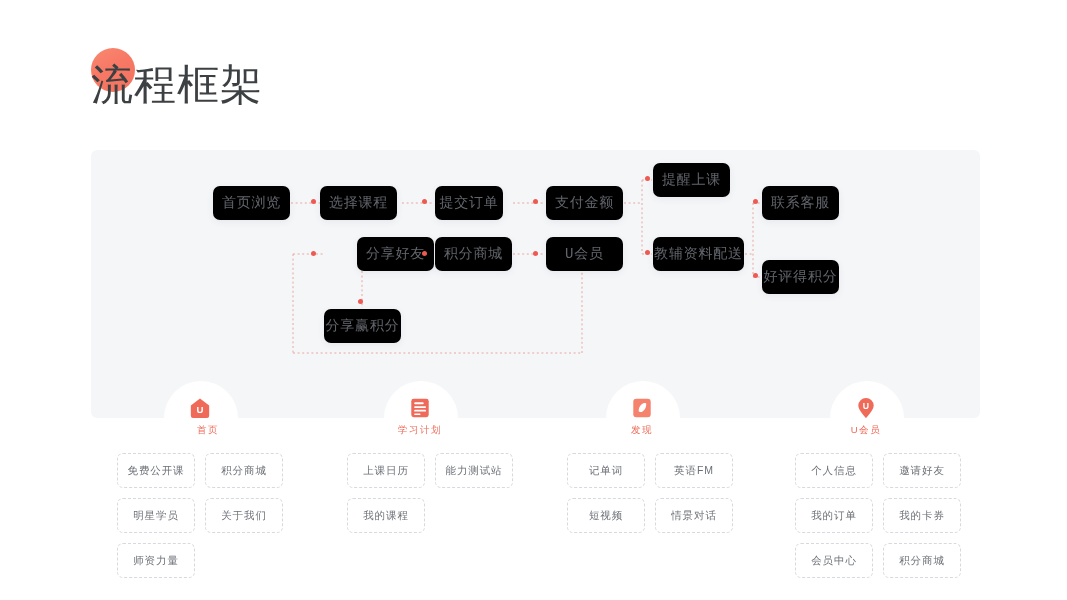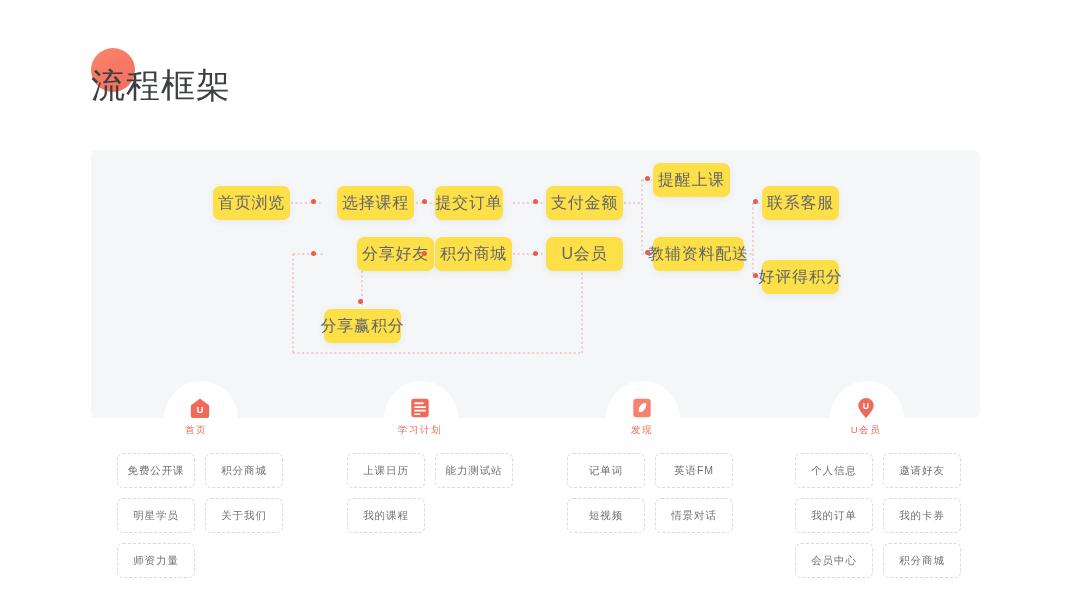--- a/index.html
+++ b/index.html
@@ -15,21 +15,21 @@
   .header { position: absolute; left: 91px; top: 48px; }
   .header-blob {
     position: absolute; left: 0px; top: 0px;
     width: 44px; height: 44px; border-radius: 50%;
     background: linear-gradient(150deg, #f8836b 0%, #f7715c 45%, #f06a55 100%);
     opacity: .95;
   }
   .header-title {
     position: relative;
     margin-top: 16px;
-    font-size: 34px;
+    font-size: 42px;
     letter-spacing: 1px;
     color: #3d4043;
     font-weight: 400;
     line-height: 42px;
     white-space: nowrap;
   }
   .header-sub {
     position: relative;
     margin-top: 8px;
     font-size: 13.5px;
@@ -43,28 +43,29 @@
   .panel {
     position: absolute; left: 91px; top: 150px;
     width: 889px; height: 268px;
     background: #f5f6f8;
     border-radius: 6px;
   }
   .panel-svg { position: absolute; left: 0; top: 0; width: 889px; height: 268px; }
 
   .node {
     position: absolute;
-    background: #fde047;
+    background: #000000;
     border-radius: 7px;
     box-shadow: 0 2px 7px rgba(60,70,90,.075);
     display: flex; align-items: center; justify-content: center;
-    font-size: 16px;
+    font-size: 14px;
     letter-spacing: .8px;
     color: #62666c;
     white-space: nowrap;
+    font-family: Liberation Mono, monospace;
   }
   .dot {
     position: absolute;
     width: 5px; height: 5px;
     border-radius: 50%;
     background: #ee5a52;
   }
 
   
   .bump {
@@ -135,21 +136,21 @@
 
         <line x1="202" y1="104" x2="232" y2="104"></line>
         <line x1="202" y1="104" x2="202" y2="203"></line>
         <line x1="202" y1="203" x2="491" y2="203"></line>
         <line x1="491" y1="203" x2="491" y2="121"></line>
       </g>
     </svg>
 
     <div id="flow-nodes">
         <div class="node" style="left: 122px; top: 36px; width: 77px; height: 34px;">首页浏览</div>
-        <div class="node" style="left: 246px; top: 36px; width: 77px; height: 34px;">选择课程</div>
+        <div class="node" style="left: 229px; top: 36px; width: 77px; height: 34px;">选择课程</div>
         <div class="node" style="left: 344px; top: 36px; width: 68px; height: 34px;">提交订单</div>
         <div class="node" style="left: 455px; top: 36px; width: 77px; height: 34px;">支付金额</div>
         <div class="node" style="left: 562px; top: 13px; width: 77px; height: 34px;">提醒上课</div>
         <div class="node" style="left: 562px; top: 87px; width: 91px; height: 34px;">教辅资料配送</div>
         <div class="node" style="left: 671px; top: 36px; width: 77px; height: 34px;">联系客服</div>
         <div class="node" style="left: 671px; top: 110px; width: 77px; height: 34px;">好评得积分</div>
         <div class="node" style="left: 233px; top: 87px; width: 77px; height: 34px; margin-left: 33px;">分享好友</div>
         <div class="node" style="left: 344px; top: 87px; width: 77px; height: 34px;">积分商城</div>
         <div class="node" style="left: 455px; top: 87px; width: 77px; height: 34px;">U会员</div>
         <div class="node" style="left: 233px; top: 159px; width: 77px; height: 34px;">分享赢积分</div>
@@ -168,21 +169,21 @@
         <div class="dot" style="left: 267px; top: 149px;"></div>
       </div>
   </div>
 
   <div id="categories">
       <div class="bump" style="left: 164px; top: 381px;"></div>
       <div class="cat-icon" style="left: 189px; top: 397px;"><svg viewBox="0 0 24 24" width="22" height="22">
           <path d="M12 1.6 22 9.2v11.2a2.4 2.4 0 0 1-2.4 2.4H4.4A2.4 2.4 0 0 1 2 20.4V9.2Z" fill="#ef6a58"></path>
           <text x="12" y="17.4" font-family="Liberation Sans, sans-serif" font-size="10.5" font-weight="bold" fill="#fff" text-anchor="middle">U</text>
         </svg></div>
-      <div class="cat-label" style="left: 136px; top: 424px; width: 120px;">首页</div>
+      <div class="cat-label" style="left: 148px; top: 424px; width: 120px;">首页</div>
       <div class="bump" style="left: 384px; top: 381px;"></div>
       <div class="cat-icon" style="left: 409px; top: 397px;"><svg viewBox="0 0 24 24" width="22" height="22">
           <rect x="2.5" y="2" width="19" height="20" rx="2.6" fill="#ef6a58"></rect>
           <rect x="5.6" y="5.6" width="10.5" height="2.4" rx="1.2" fill="#fff"></rect>
           <rect x="5.6" y="10" width="13" height="1.9" rx=".95" fill="#fff"></rect>
           <rect x="5.6" y="14" width="13" height="1.9" rx=".95" fill="#fff"></rect>
           <rect x="5.6" y="18" width="7" height="1.6" rx=".8" fill="#fff"></rect>
         </svg></div>
       <div class="cat-label" style="left: 360px; top: 424px; width: 120px;">学习计划</div>
       <div class="bump" style="left: 606px; top: 381px;"></div>

